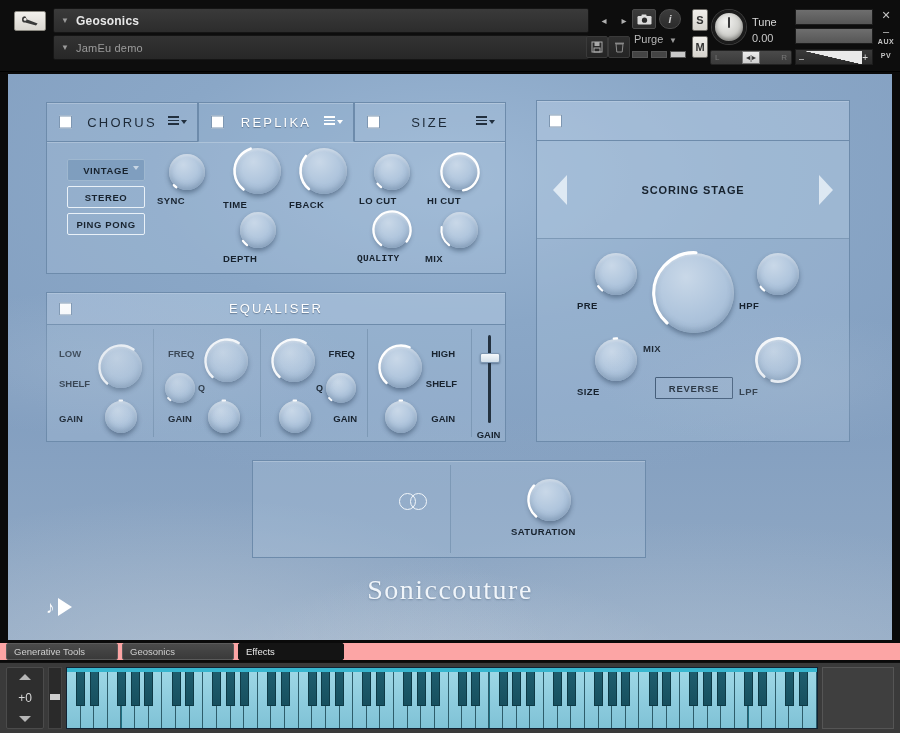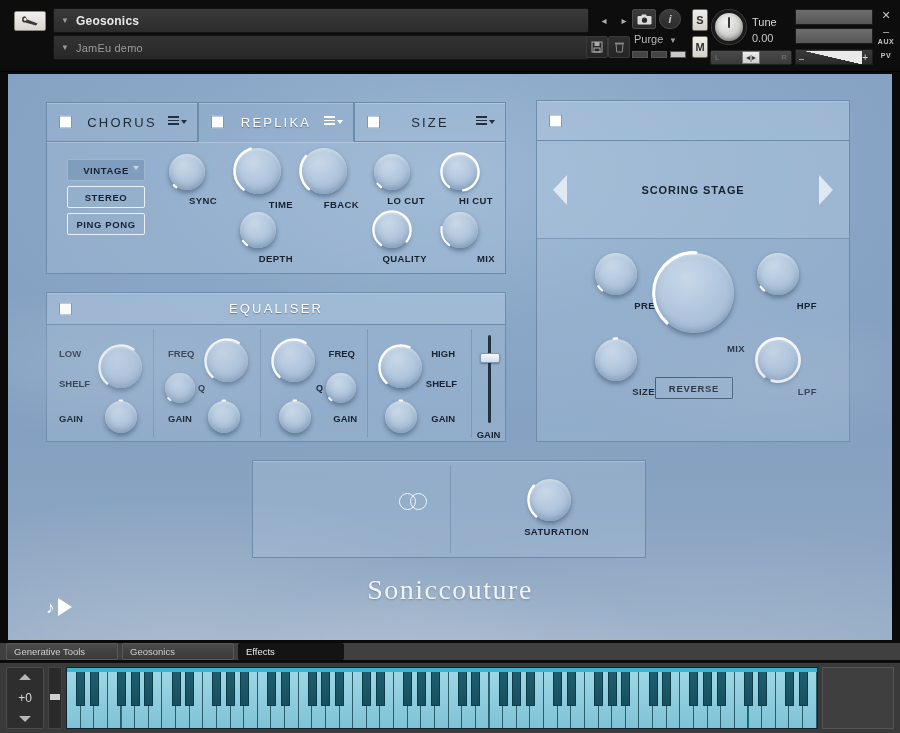--- a/index.html
+++ b/index.html
@@ -178,21 +178,21 @@
     position:absolute; top:0; height:40px;
     border:1px solid #6d8bab;
     background: rgba(176,198,221,0.30);
     box-shadow: inset 0 1px 0 rgba(255,255,255,.22);
   }
   .tab.active { background: rgba(150,178,208,0.42); border-bottom-color: transparent; }
 
   .modbody { position:absolute; }
 
   
-  .knob-wrap { position:absolute; text-align:right; }
+  .knob-wrap { position:absolute; text-align:left; }
   .knob {
     position:relative; border-radius:50%;
     background: radial-gradient(circle at 40% 30%, #c9d8e8 0%, #aec4dc 55%, #9ab3cf 100%);
     box-shadow:
       0 3px 5px rgba(30,50,75,.45),
       inset 0 -3px 6px rgba(60,85,115,.30),
       inset 0 2px 3px rgba(255,255,255,.45);
     margin: 0 auto;
   }
   .ring {
@@ -267,21 +267,21 @@
     font-size:28px; color:#f0f5fa; letter-spacing:1.5px;
     text-shadow:0 1px 2px rgba(40,65,95,.35);
     font-weight:normal;
   }
   .playgrp { position:absolute; left:38px; bottom:24px; display:flex; align-items:center; gap:3px;}
   .noteicon { color:#fff; font-size:17px; line-height:1; }
   .playtri { width:0;height:0;border-top:9px solid transparent;border-bottom:9px solid transparent;
      border-left:14px solid #ffffff; }
 
   
-  .btabs { position:absolute; left:0; top:643px; width:900px; height:17px; background:#404040; }
+  .btabs { position:absolute; left:0; top:643px; width:900px; height:17px; background:#fca5a5; }
   .btab {
     position:absolute; top:0; height:17px;
     background:linear-gradient(#4a4a4a,#3a3a3a);
     border:1px solid #5a5a5a; border-radius:2px;
     color:#cfcfcf; font-size:9.5px;
     display:flex; align-items:center; padding-left:7px;
   }
   .btab.active { background:#141414; border-color:#141414; color:#e8e8e8; }
 
   
@@ -502,21 +502,21 @@
       <div class="knob-wrap" style="left:176px; top:70px; width:70px;">
         <div class="knob" style="width:36px;height:36px;">
           <svg class="ring" viewBox="0 0 52 52">
             <circle cx="26" cy="26" r="22" fill="none" stroke="#ffffff" stroke-width="2.6" stroke-dasharray="7 131" stroke-linecap="round" transform="rotate(126 26 26)"></circle>
           </svg>
         </div>
         <div class="knob-label">DEPTH</div>
       </div>
 
 
-      <div class="knob-wrap" style="left:310px; top:70px; width:70px;">
+      <div class="knob-wrap" style="left:310px; top:70px; width:70px;font-family:Liberation Mono, monospace;">
         <div class="knob" style="width:36px;height:36px;">
           <svg class="ring" viewBox="0 0 52 52">
             <circle cx="26" cy="26" r="22" fill="none" stroke="#ffffff" stroke-width="2.8" stroke-dasharray="104 38" stroke-linecap="round" transform="rotate(126 26 26)"></circle>
           </svg>
         </div>
         <div class="knob-label">QUALITY</div>
       </div>
 
       <div class="knob-wrap" style="left:378px; top:70px; width:70px;">
         <div class="knob" style="width:36px;height:36px;">

